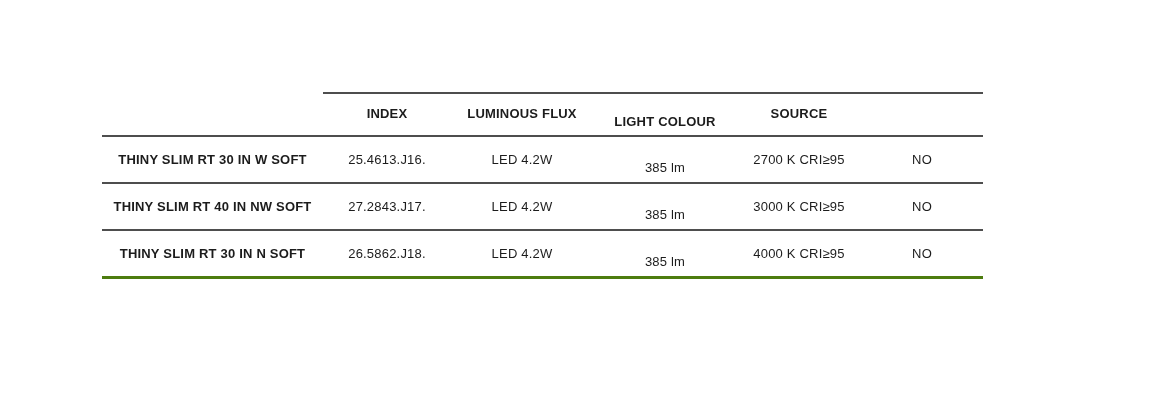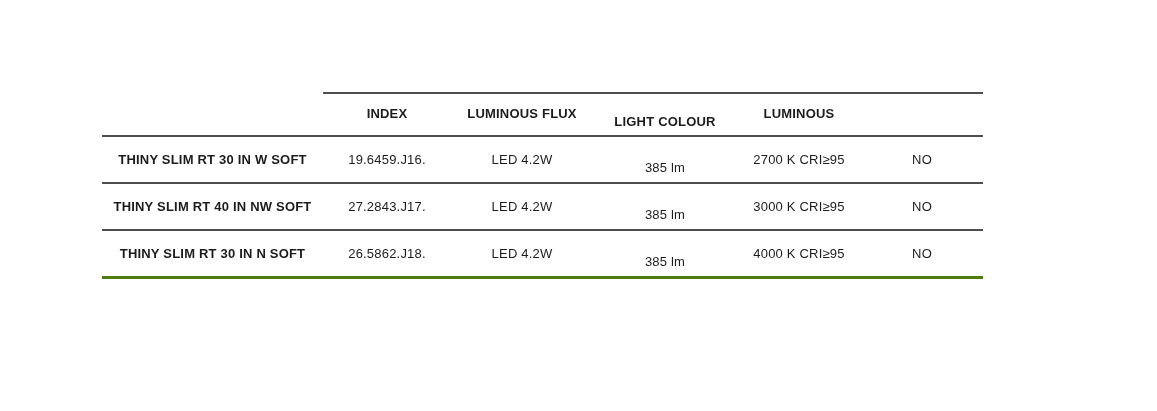--- a/index.html
+++ b/index.html
@@ -78,26 +78,26 @@
 <body>
 
 <div class="page">
   <div class="spec-table">
     <div class="top-rule"></div>
     <div class="trow header-row" id="header-row">
         <div class="cell header-cell"></div>
         <div class="cell header-cell">INDEX</div>
         <div class="cell header-cell">LUMINOUS FLUX</div>
         <div class="cell header-cell">LIGHT COLOUR</div>
-        <div class="cell header-cell">LUMINOUS</div>
+        <div class="cell header-cell">SOURCE</div>
       </div>
     <div id="table-body">
         <div class="trow body-row">
           <div class="cell name-cell">THINY SLIM RT 30 IN W SOFT</div>
-          <div class="cell value-cell">19.6459.J16.</div>
+          <div class="cell value-cell">25.4613.J16.</div>
           <div class="cell value-cell">LED 4.2W</div>
           <div class="cell value-cell">385 lm</div>
           <div class="cell value-cell">2700 K CRI≥95</div>
           <div class="cell value-cell">NO</div>
         </div>
         <div class="trow body-row">
           <div class="cell name-cell">THINY SLIM RT 40 IN NW SOFT</div>
           <div class="cell value-cell">27.2843.J17.</div>
           <div class="cell value-cell">LED 4.2W</div>
           <div class="cell value-cell">385 lm</div>

